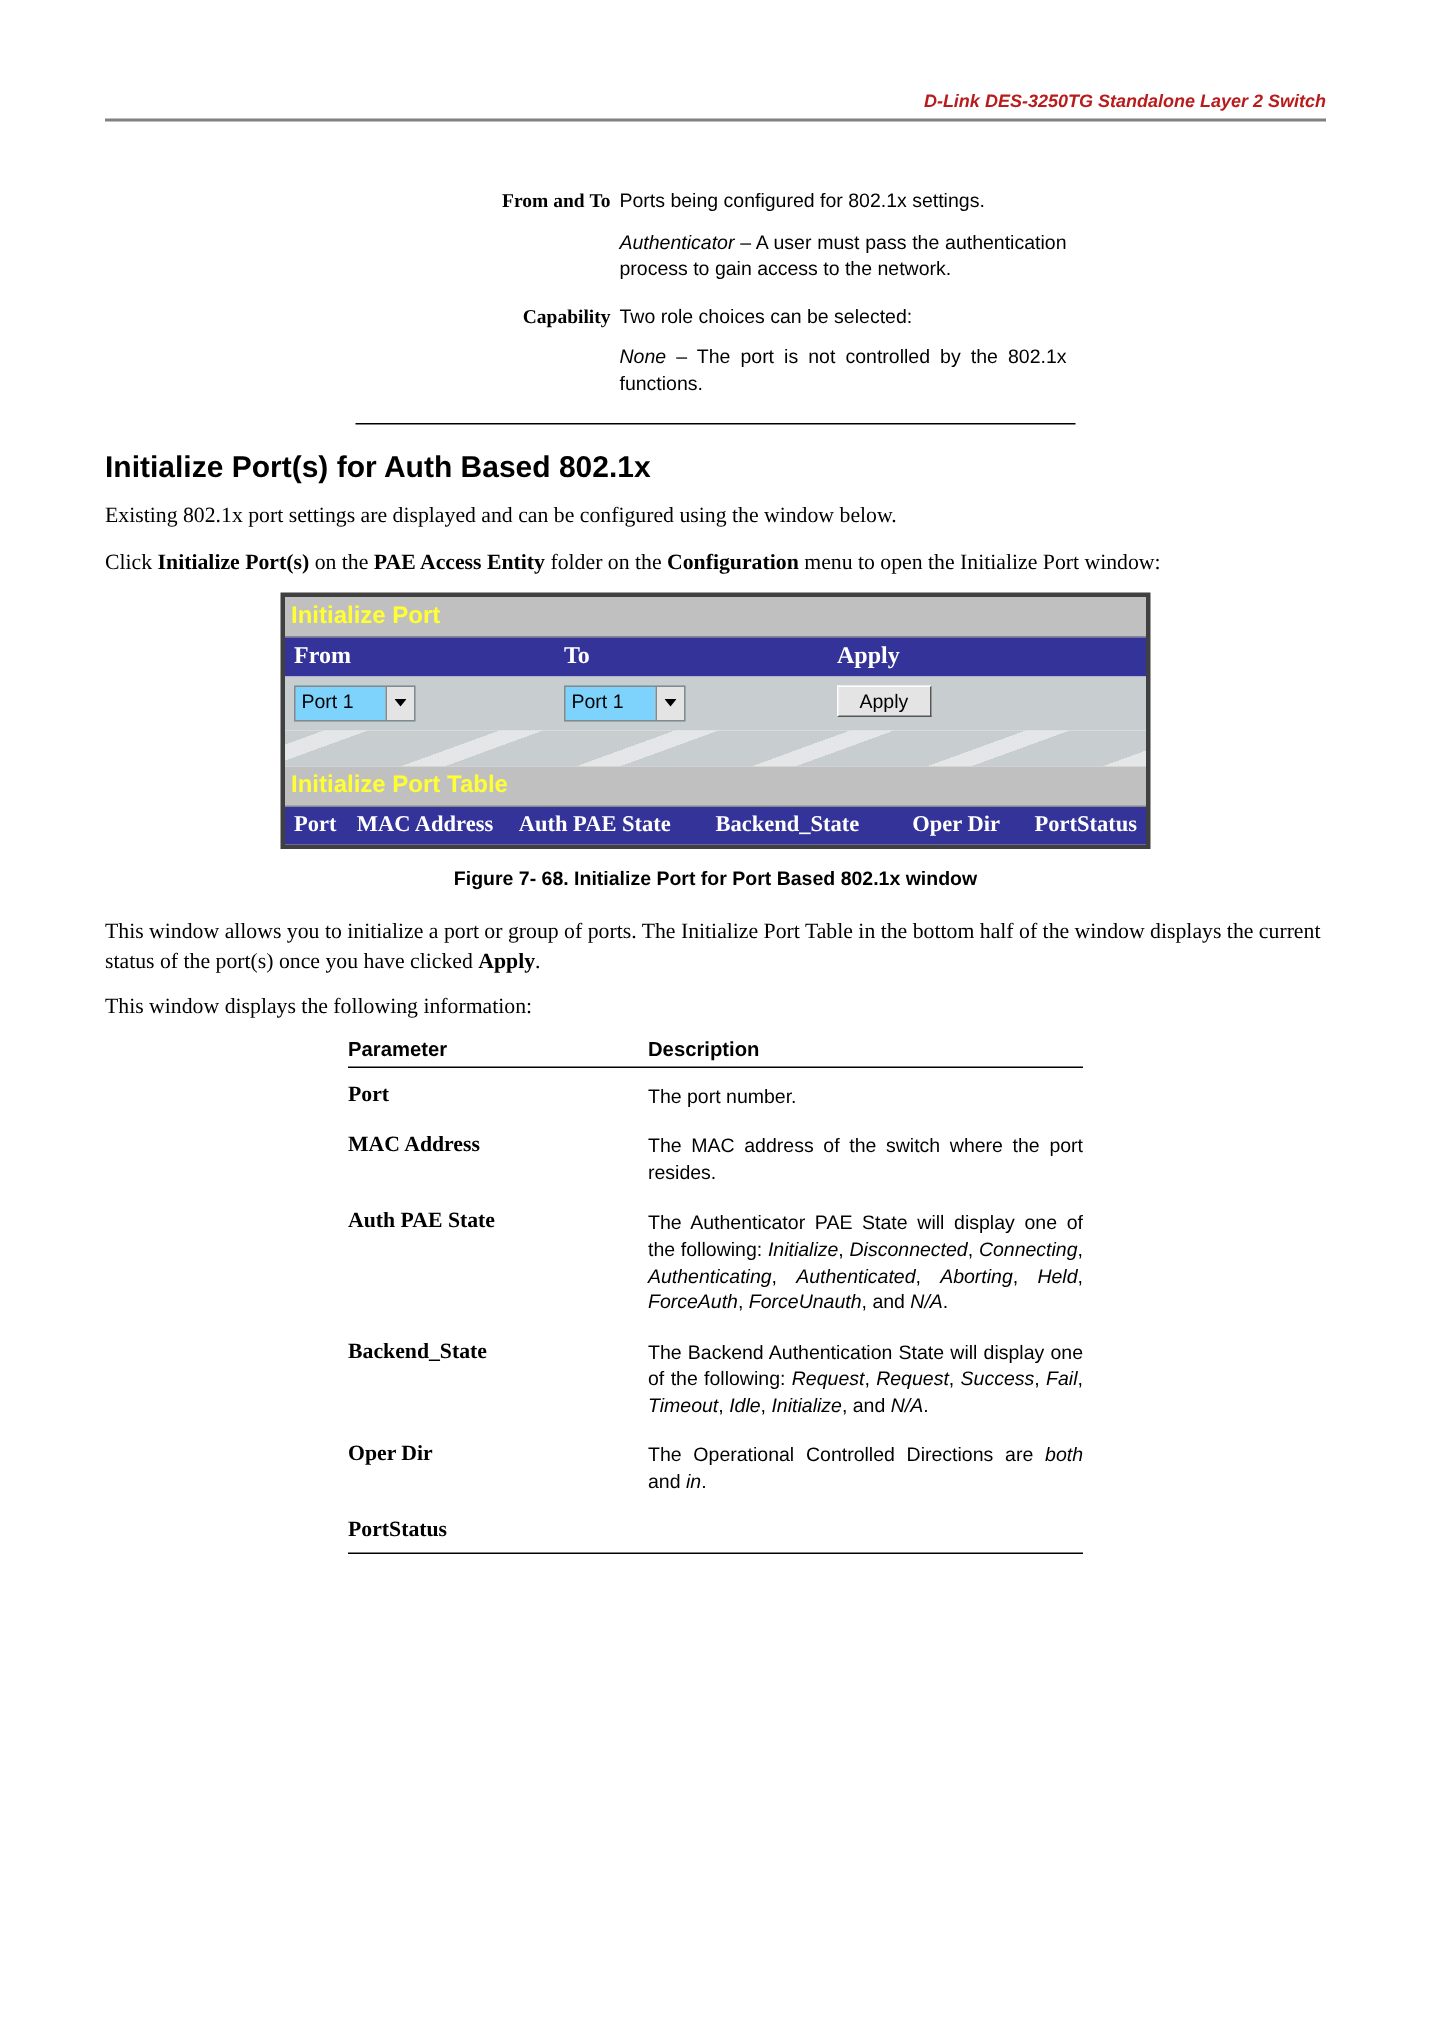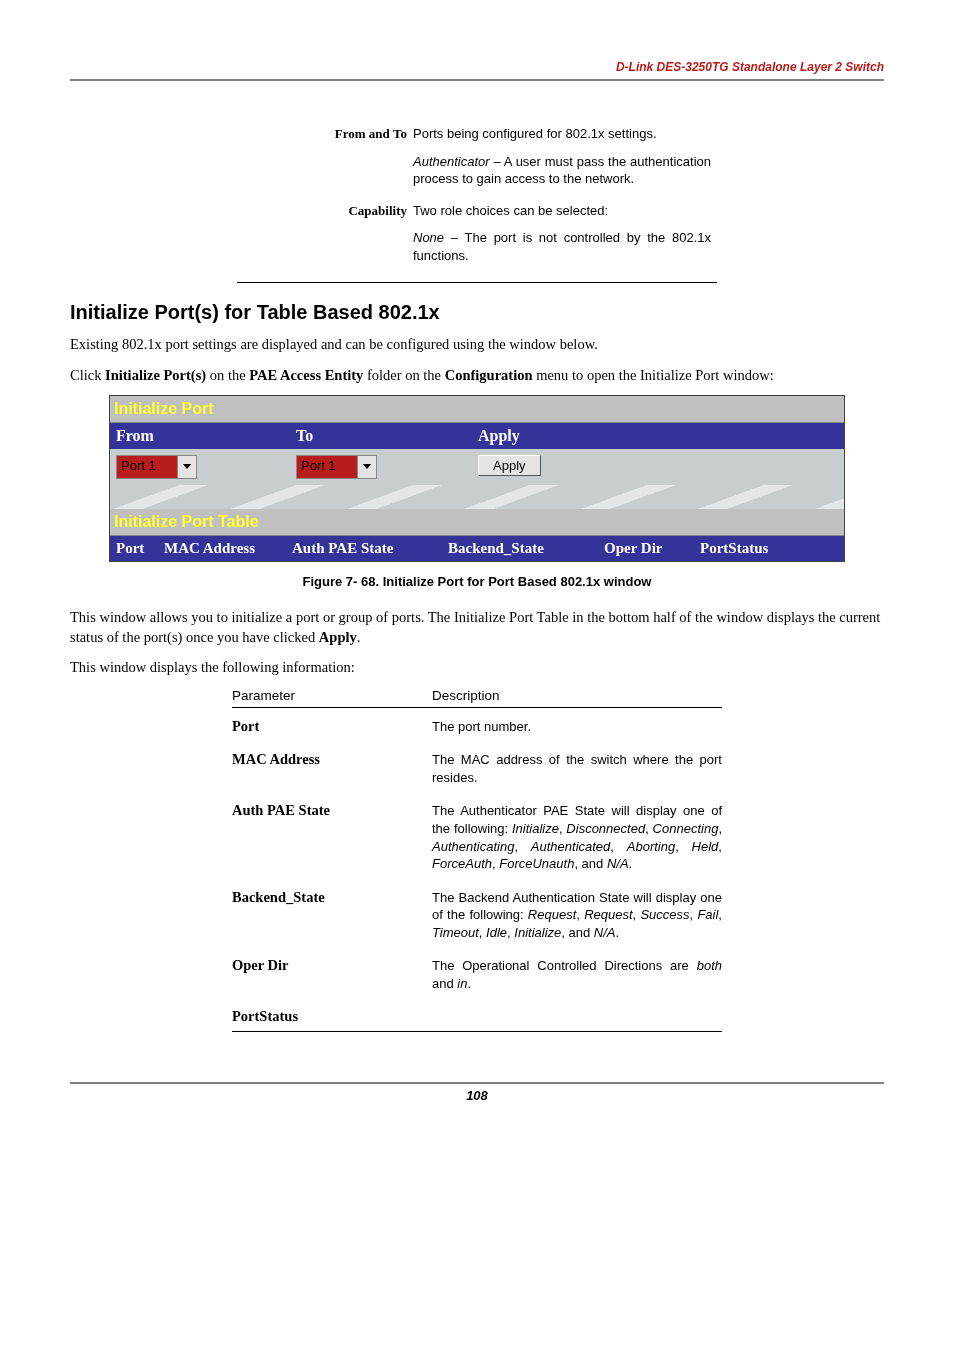--- a/index.html
+++ b/index.html
@@ -65,23 +65,23 @@
     }
     .body-text {
       font-family: "Times New Roman", Times, serif;
       font-size: 14.5px;
       line-height: 1.4;
       margin: 8px 0 10px 0;
     }
 
     
     .screenshot-wrap {
-      width: 736px;
+      width: 580px;
       margin: 10px auto 10px auto;
-      border: 1px solid #404040;
+      border: 3px solid #404040;
       box-sizing: border-box;
     }
     .title-bar {
       background: #c0c0c0;
       color: #ffff33;
       font-family: Arial, Helvetica, sans-serif;
       font-size: 16px;
       font-weight: bold;
       padding: 4px 8px 4px 4px;
       border-bottom: 1px solid #888;
@@ -110,21 +110,21 @@
       padding: 2px 6px;
       box-sizing: border-box;
     }
     .ctrl-cell.from { width: 180px; }
     .ctrl-cell.to { width: 182px; }
     .ctrl-cell.apply { flex: 1; }
     .select-box {
       display: inline-flex;
       align-items: stretch;
       border: 1px solid #888;
-      background: #b91c1c;
+      background: #7dd3fc;
       height: 22px;
     }
     .select-text {
       font-family: Tahoma, Arial, sans-serif;
       font-size: 13px;
       padding: 2px 8px 2px 4px;
       min-width: 48px;
     }
     .select-btn {
       width: 18px;
@@ -178,21 +178,21 @@
 
     
     .param-table2-wrap {
       width: 490px;
       margin: 10px auto 0 auto;
     }
     .param-table2-wrap .tophead {
       display: flex;
       border-bottom: 1.5px solid #000;
       font-family: Arial, Helvetica, sans-serif;
-      font-weight: normal;
+      font-weight: bold;
       font-size: 13.5px;
       padding-bottom: 4px;
     }
     .param-table2-wrap .tophead .hparam { width: 200px; }
     .param-table2-wrap .row {
       display: flex;
       padding: 10px 0 6px 0;
       align-items: flex-start;
     }
     .param-table2-wrap .pname2 {
@@ -252,21 +252,21 @@
       <td>Two role choices can be selected:</td>
     </tr>
     <tr>
       <td></td>
       <td class="desc-extra"><span class="italic">None</span> – The port is not controlled by the 802.1x functions.</td>
     </tr>
   </tbody>
     </table>
   <div class="param-bottom-line"></div>
 
-  <div class="section-heading">Initialize Port(s) for Table Based 802.1x</div>
+  <div class="section-heading">Initialize Port(s) for Auth Based 802.1x</div>
 
   <div class="body-text">Existing 802.1x port settings are displayed and can be configured using the window below.</div>
 
   <div class="body-text">
     <span>Click </span><b>Initialize Port(s)</b><span> on the </span><b>PAE Access Entity</b><span> folder on the </span><b>Configuration</b><span> menu to open the Initialize Port window:</span>
   </div>
 
   <div class="screenshot-wrap">
     <div class="title-bar">Initialize Port</div>
     <div class="hdr-row">
@@ -343,14 +343,13 @@
     </div>
     <div class="row">
       <div class="pname2">Oper Dir</div>
       <div class="pdesc2">The Operational Controlled Directions are <span class="italic">both</span> and <span class="italic">in</span>.</div>
     </div>
     <div class="row bottom-border">
       <div class="pname2">PortStatus</div>
     </div>
   </div>
 
-  <div class="page-number">108</div>
 </div>
 
 </body></html>

